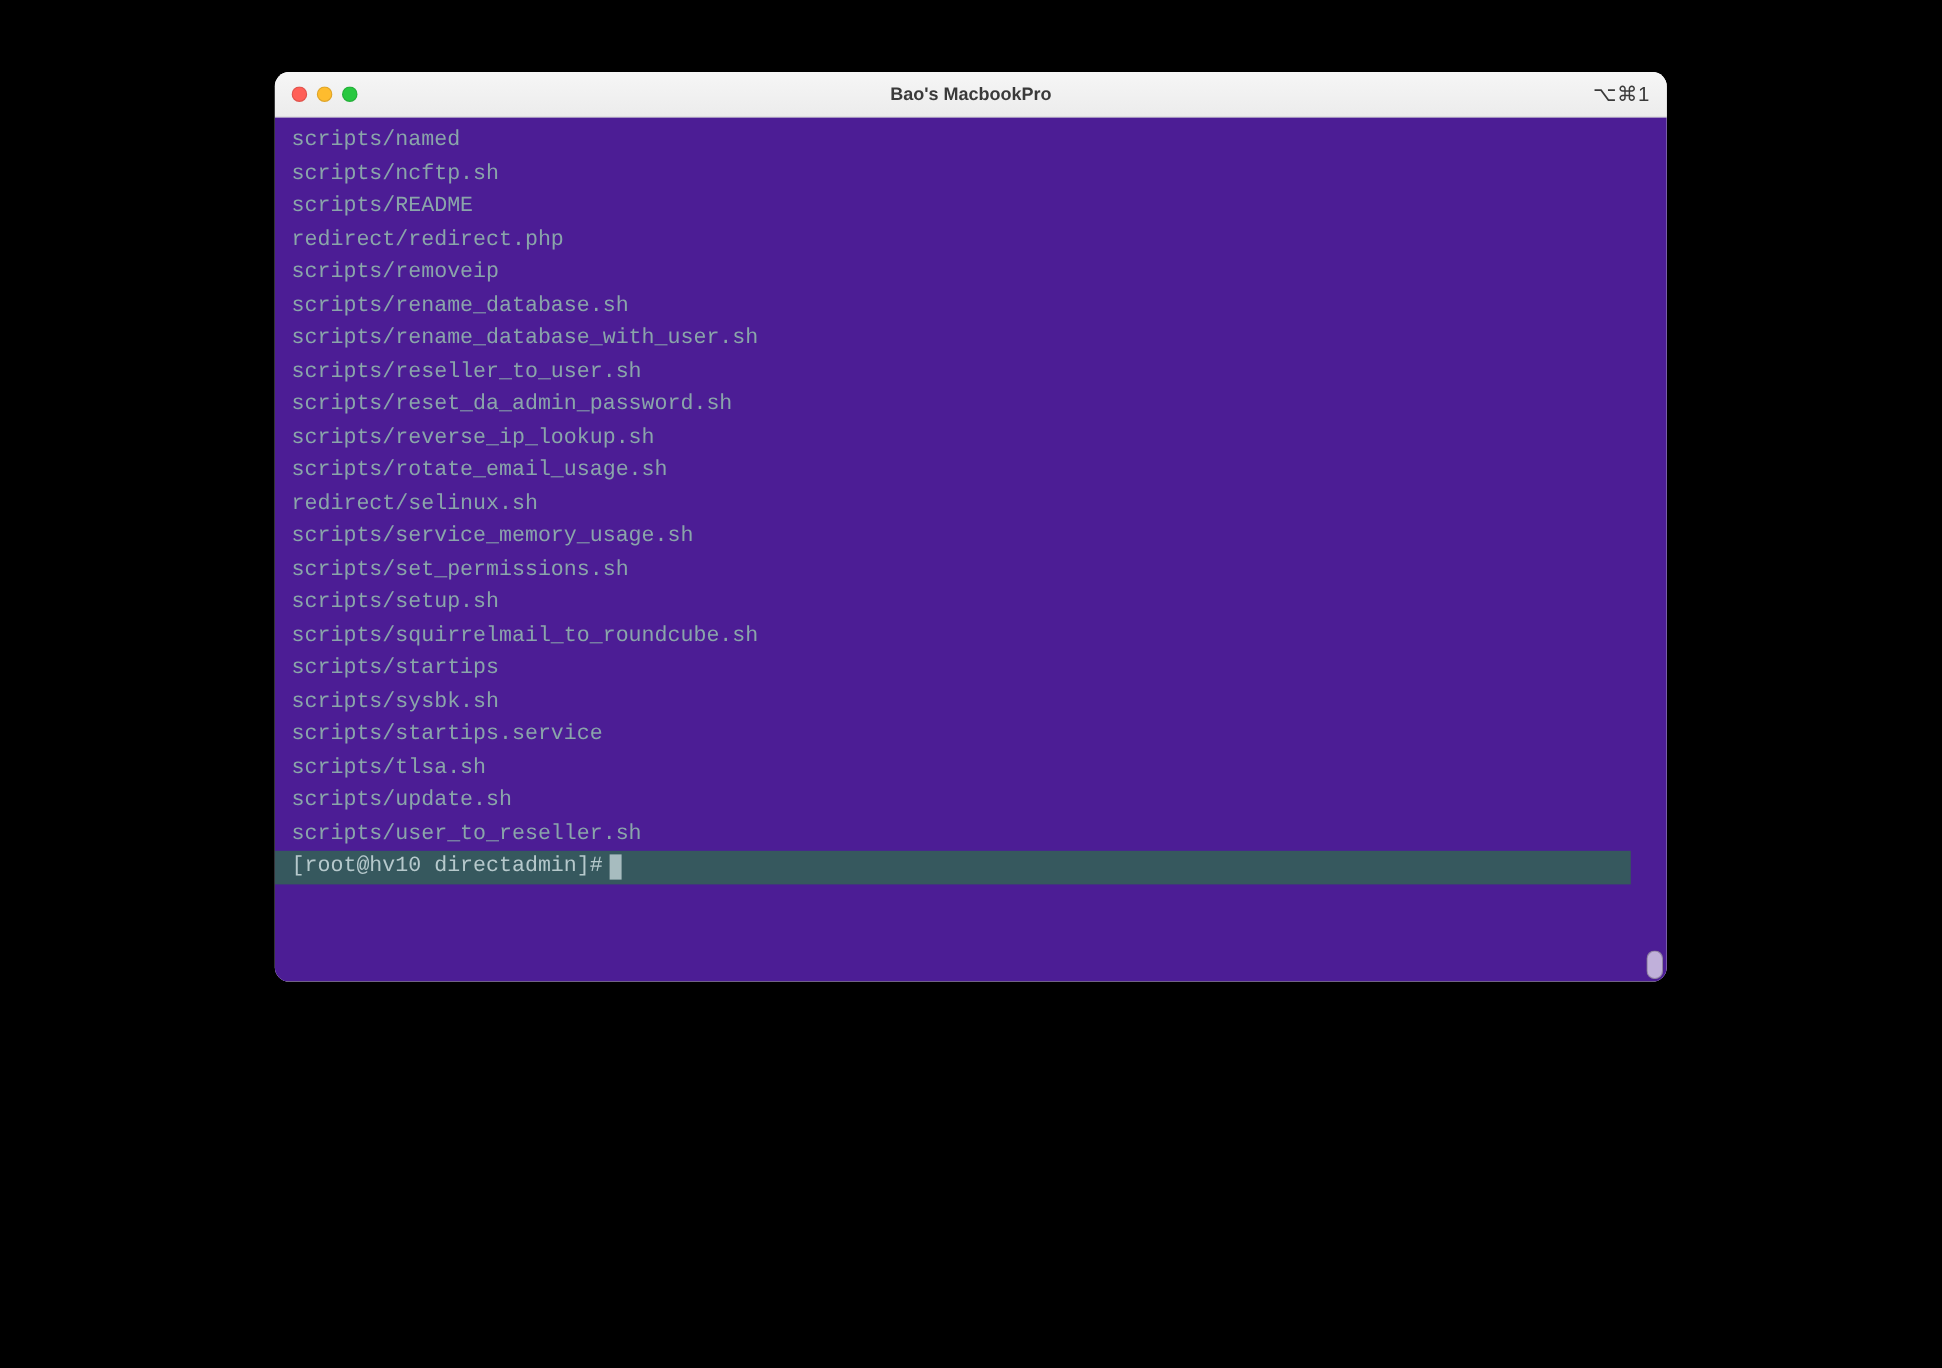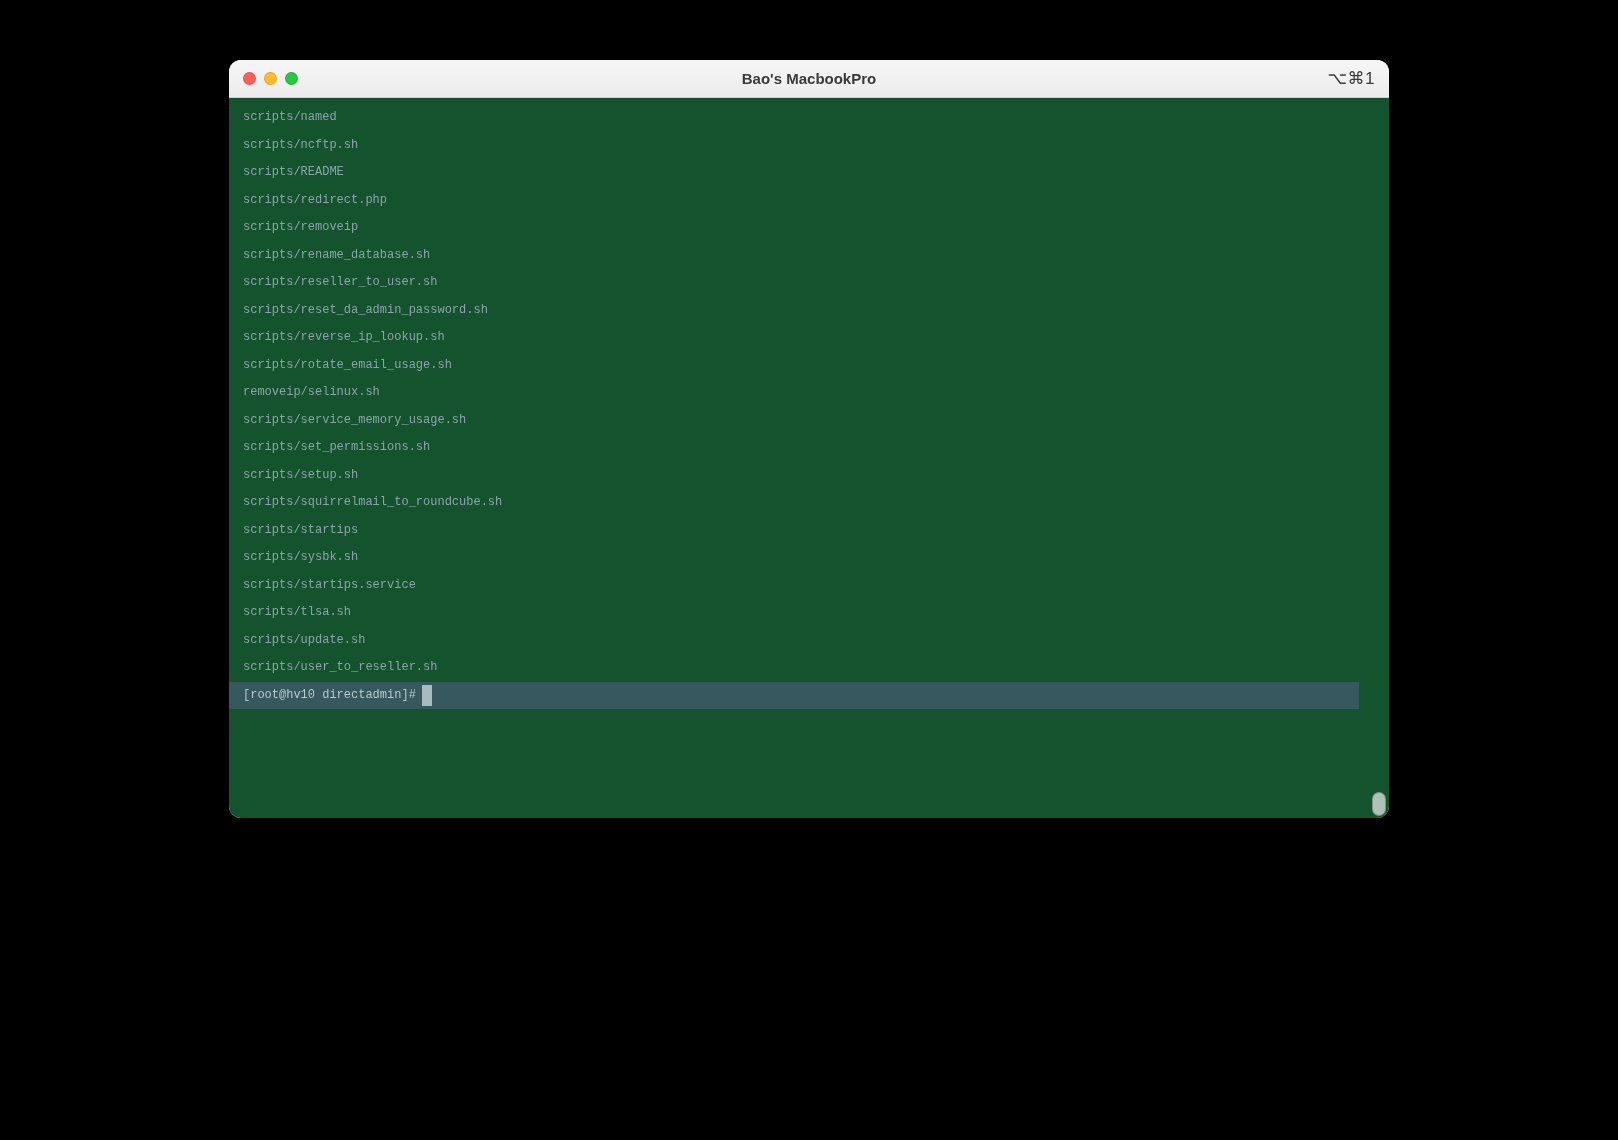--- a/index.html
+++ b/index.html
@@ -66,24 +66,24 @@
 
     .session-indicator {
       margin-left: auto;
       font-size: 17px;
       color: #3a3a3a;
       font-weight: 400;
       letter-spacing: 0.5px;
     }
 
     .terminal-body {
-      background: #14532d;
+      background: #4c1d95;
       padding: 6px 0 6px 0;
       font-family: "SF Mono", "Menlo", "Consolas", "Liberation Mono", monospace;
-      font-size: 12px;
+      font-size: 18px;
       line-height: 27.5px;
       color: #8aa5aa;
       position: relative;
       min-height: 720px;
     }
 
     .terminal-output {
       padding-left: 14px;
     }
 
@@ -142,28 +142,29 @@
     </div>
     <div class="title">Bao's MacbookPro</div>
     <div class="session-indicator">⌥⌘1</div>
   </div>
 
   <div class="terminal-body">
     <div class="terminal-output">
       <div class="terminal-line">scripts/named</div>
       <div class="terminal-line">scripts/ncftp.sh</div>
       <div class="terminal-line">scripts/README</div>
-      <div class="terminal-line">scripts/redirect.php</div>
+      <div class="terminal-line">redirect/redirect.php</div>
       <div class="terminal-line">scripts/removeip</div>
       <div class="terminal-line">scripts/rename_database.sh</div>
+      <div class="terminal-line">scripts/rename_database_with_user.sh</div>
       <div class="terminal-line">scripts/reseller_to_user.sh</div>
       <div class="terminal-line">scripts/reset_da_admin_password.sh</div>
       <div class="terminal-line">scripts/reverse_ip_lookup.sh</div>
       <div class="terminal-line">scripts/rotate_email_usage.sh</div>
-      <div class="terminal-line">removeip/selinux.sh</div>
+      <div class="terminal-line">redirect/selinux.sh</div>
       <div class="terminal-line">scripts/service_memory_usage.sh</div>
       <div class="terminal-line">scripts/set_permissions.sh</div>
       <div class="terminal-line">scripts/setup.sh</div>
       <div class="terminal-line">scripts/squirrelmail_to_roundcube.sh</div>
       <div class="terminal-line">scripts/startips</div>
       <div class="terminal-line">scripts/sysbk.sh</div>
       <div class="terminal-line">scripts/startips.service</div>
       <div class="terminal-line">scripts/tlsa.sh</div>
       <div class="terminal-line">scripts/update.sh</div>
       <div class="terminal-line">scripts/user_to_reseller.sh</div>

